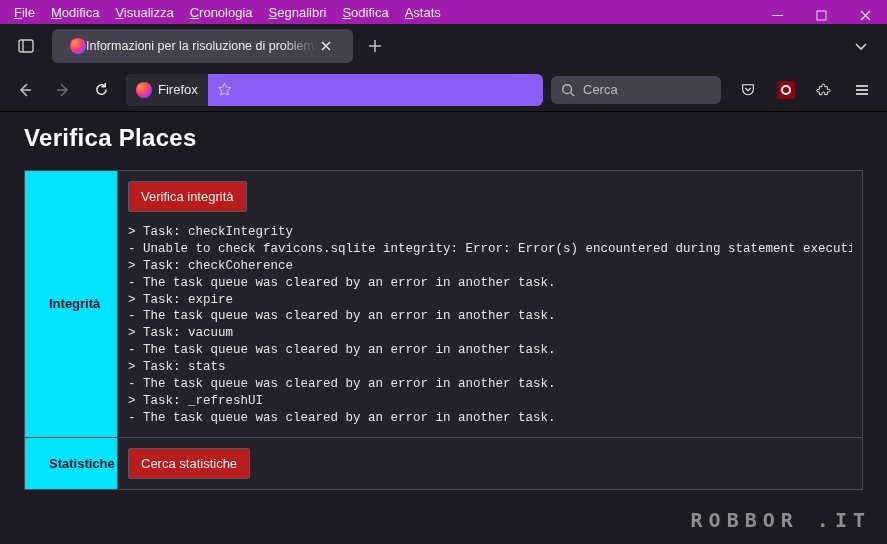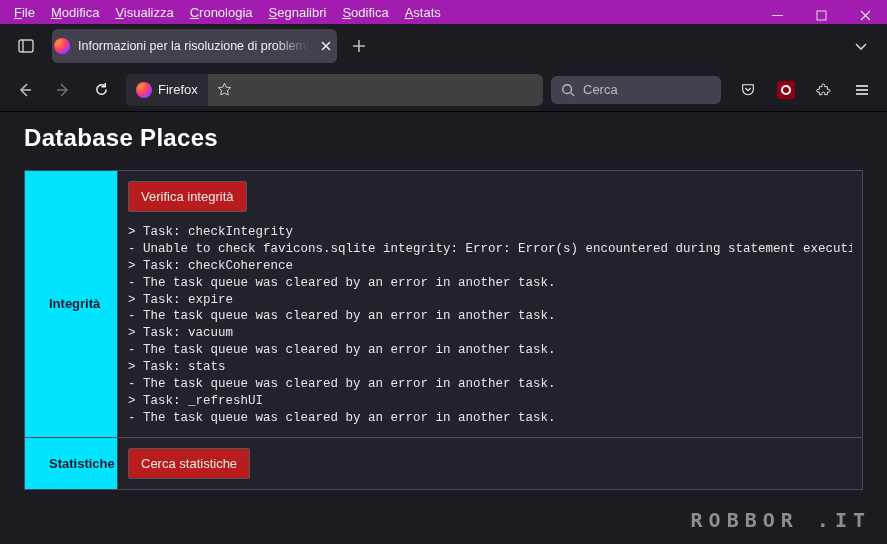--- a/index.html
+++ b/index.html
@@ -57,22 +57,21 @@
     border-radius: 4px;
   }
   .tab {
     margin-left: 8px;
     height: 34px;
     min-width: 250px;
     background: #42414d;
     border-radius: 6px;
     display: flex;
     align-items: center;
-    padding: 0 2px;
-    gap: 8px;
+    padding: 0 18px;
     color: #eee;
   }
   .tab .favicon {
     width: 16px; height: 16px;
     border-radius: 50%;
     background: radial-gradient(circle at 30% 30%, #ff9640, #ff3a6a 45%, #a23cff 70%, #4a5cff 100%);
     flex: 0 0 16px;
   }
   .tab .title {
     flex: 1;
@@ -116,21 +115,21 @@
     width: 34px; height: 32px;
     display:flex; align-items:center; justify-content:center;
     color: #bbb;
     border-radius: 4px;
   }
   .tb-btn.active { color: #eee; }
 
   .urlbar {
     height: 32px;
     flex: 1;
-    background: #404040;
+    background: #8b5cf6;
     border-radius: 6px;
     display: flex;
     align-items: center;
     margin: 0 4px;
     overflow: hidden;
     min-width: 300px;
   }
   .identity {
     background: #2b2a33;
     height: 100%;
@@ -375,21 +374,21 @@
   <div class="tb-btn active">
     <svg width="16" height="16" viewBox="0 0 16 16">
         <line x1="2" y1="4" x2="14" y2="4" stroke="currentColor" stroke-width="1.6"></line>
         <line x1="2" y1="8" x2="14" y2="8" stroke="currentColor" stroke-width="1.6"></line>
         <line x1="2" y1="12" x2="14" y2="12" stroke="currentColor" stroke-width="1.6"></line>
       </svg>
   </div>
 </div>
 
 <div class="content">
-  <h2 class="page-title">Database Places</h2>
+  <h2 class="page-title">Verifica Places</h2>
 
   <table class="places">
     <tbody>
         <tr>
       <th>Integrità</th>
       <td>
         <span class="cell-btn">Verifica integrità</span>
         <div class="log">&gt; Task: checkIntegrity
 - Unable to check favicons.sqlite integrity: Error: Error(s) encountered during statement execution:
 &gt; Task: checkCoherence

